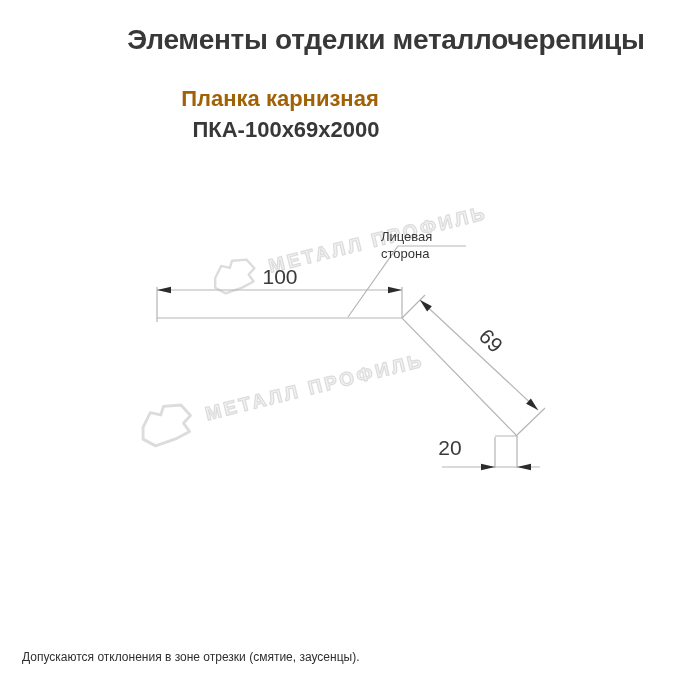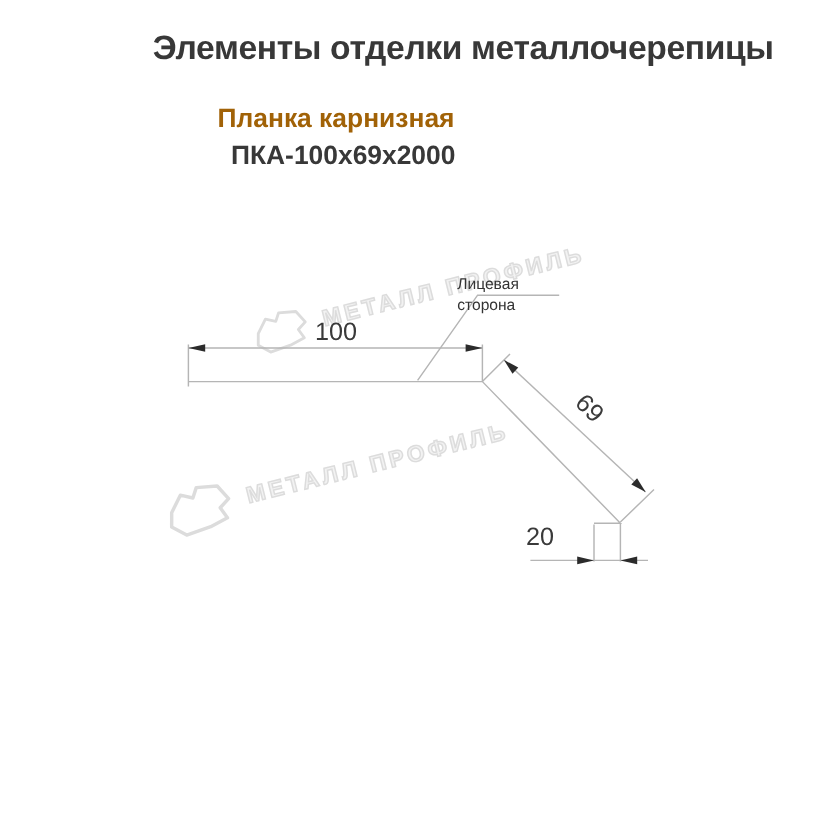--- a/index.html
+++ b/index.html
@@ -104,13 +104,14 @@
 <div class="abs dim-label lbl-100">100</div>
 <div class="abs dim-label lbl-69">69</div>
 <div class="abs dim-label lbl-10">20</div>
 
 <div class="abs leader-label">
   <div>Лицевая</div>
   <div>сторона</div>
 </div>
 
 <div class="abs footer">
+  <div>Допускаются отклонения в зоне отрезки (смятие, заусенцы).</div>
 </div>
 
 </body></html>

